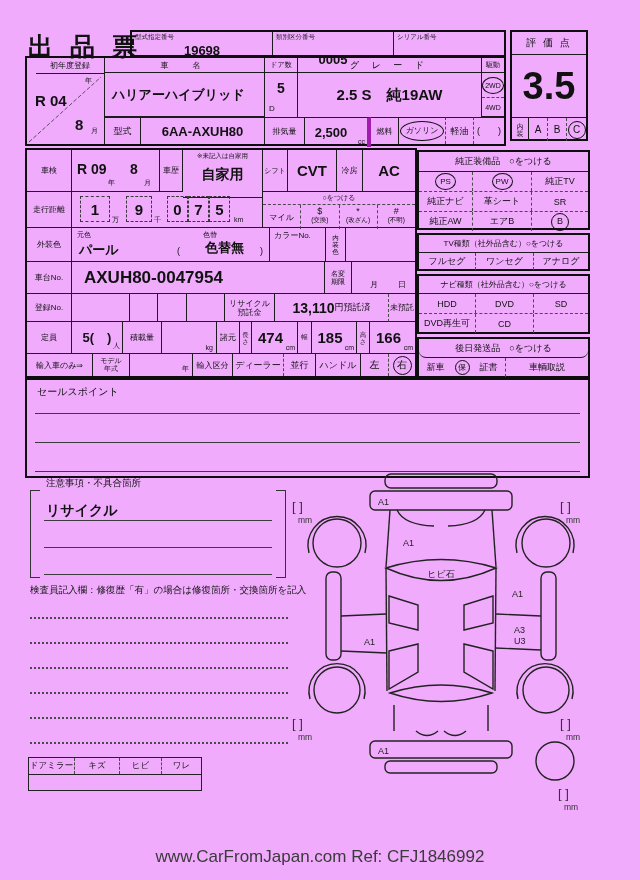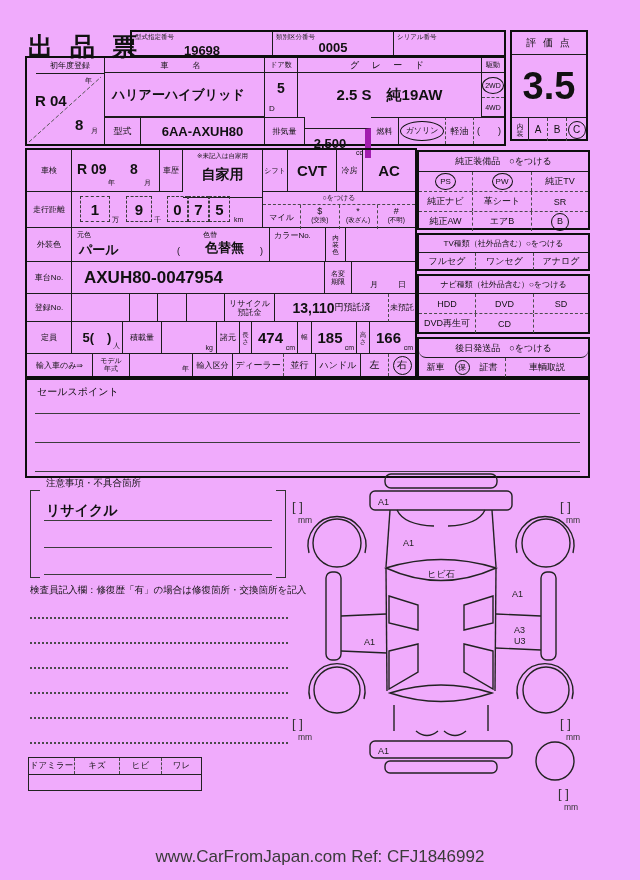--- a/index.html
+++ b/index.html
@@ -29,21 +29,21 @@
 
   <div class="abs bold" style="left:28px;top:30px;font-size:25px;letter-spacing:5px;">出 品 票</div>
 
   <div class="abs B" style="left:130px;top:30px;width:376px;height:27px;display:flex;">
     <div style="position:relative;width:140px;border-right:1px solid #1c1c1c;">
       <span class="cornerlbl">型式指定番号</span>
       <div class="f t13 bold" style="height:100%;padding-top:7px;">19698</div>
     </div>
     <div style="position:relative;width:120px;border-right:1px solid #1c1c1c;">
       <span class="cornerlbl">類別区分番号</span>
-      <div class="f t13 bold" style="height:100%;padding-top:4px;">0005</div>
+      <div class="f t13 bold" style="height:100%;padding-top:16px;">0005</div>
     </div>
     <div style="position:relative;flex:1;">
       <span class="cornerlbl">シリアル番号</span>
     </div>
   </div>
 
   <div class="abs B" style="left:510px;top:30px;width:78px;height:111px;">
     <div class="f t10" style="height:22px;border-bottom:1px solid #1c1c1c;letter-spacing:2px;">評 価 点</div>
     <div class="f bold" style="height:62px;border-bottom:1px solid #1c1c1c;font-size:38px;">3.5</div>
     <div class="fl" style="height:23px;">
@@ -84,21 +84,21 @@
 
     <div class="abs f t7" style="left:455px;top:0;width:22px;height:15px;border-bottom:1px solid #1c1c1c;">駆動</div>
     <div class="abs f db" style="left:455px;top:15px;width:22px;height:25px;">
       <span class="circ t7" style="width:20px;height:15px;border-radius:50%;">2WD</span>
     </div>
     <div class="abs f t7" style="left:455px;top:40px;width:22px;height:19px;border-bottom:1px solid #1c1c1c;">4WD</div>
 
     <div class="abs f t9" style="left:78px;top:59px;width:36px;height:27px;border-top:1px solid #1c1c1c;border-right:1px solid #1c1c1c;">型式</div>
     <div class="abs f t13 bold" style="left:114px;top:59px;width:124px;height:27px;border-top:1px solid #1c1c1c;border-right:1px solid #1c1c1c;">6AA-AXUH80</div>
     <div class="abs f t8" style="left:238px;top:59px;width:40px;height:27px;border-top:1px solid #1c1c1c;border-right:1px solid #1c1c1c;">排気量</div>
-    <div class="abs" style="left:278px;top:59px;width:66px;height:30px;border-top:1px solid #1c1c1c;border-right:6px solid #a21caf;margin-top:11px;">
+    <div class="abs" style="left:278px;top:59px;width:66px;height:30px;border-top:1px solid #1c1c1c;border-right:4px solid #a21caf;">
       <div class="f t13 bold" style="height:100%;padding-right:10px;">2,500</div>
       <span class="unit" style="right:2px;bottom:2px;">cc</span>
     </div>
     <div class="abs f t8" style="left:344px;top:59px;width:28px;height:27px;border-top:1px solid #1c1c1c;border-right:1px solid #1c1c1c;">燃料</div>
     <div class="abs f" style="left:372px;top:59px;width:46px;height:27px;border-top:1px solid #1c1c1c;">
       <span class="circ t8" style="width:42px;height:18px;border-radius:50%;">ガソリン</span>
     </div>
     <div class="abs f t9 dl" style="left:418px;top:59px;width:28px;height:27px;border-top:1px solid #1c1c1c;">軽油</div>
     <div class="abs f t9 dl" style="left:446px;top:59px;width:31px;height:27px;border-top:1px solid #1c1c1c;">(　　)</div>
   </div>

